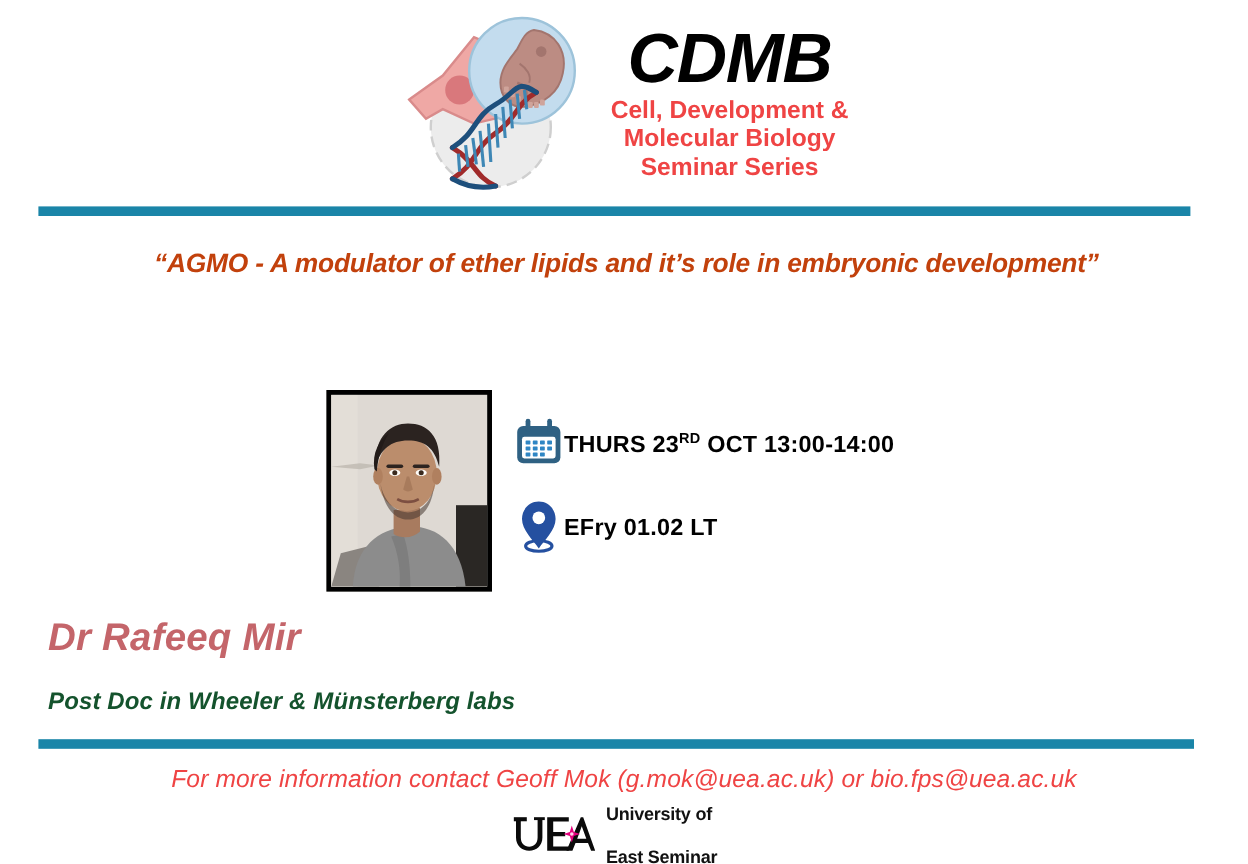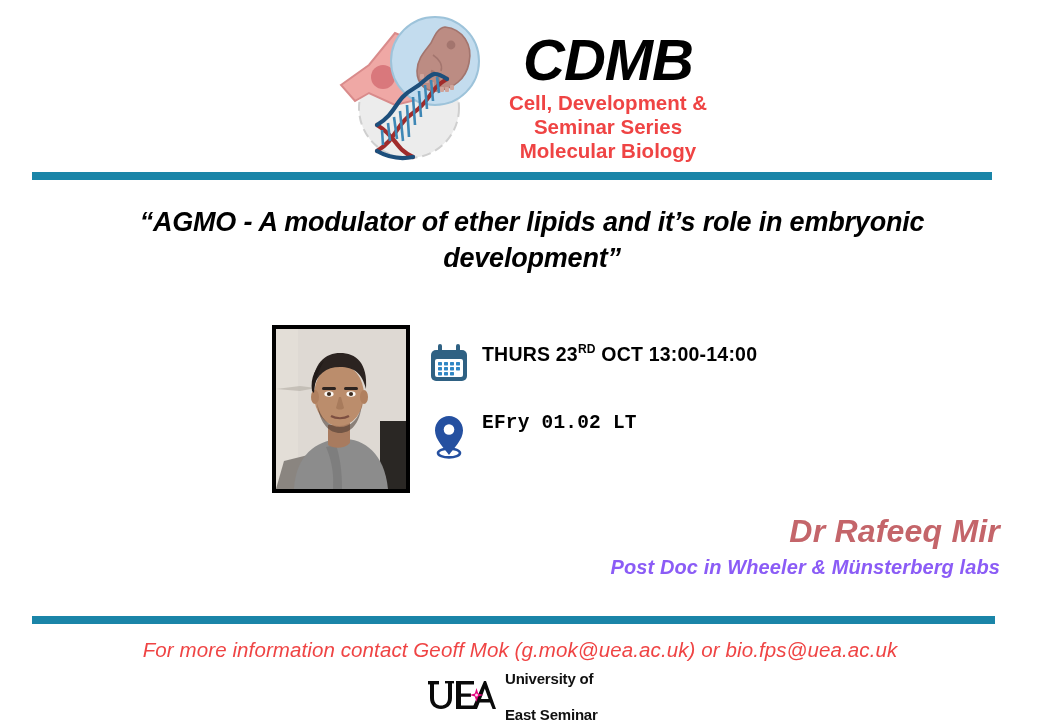--- a/index.html
+++ b/index.html
@@ -22,21 +22,21 @@
   }
 
   
   .header {
     position: absolute;
     left: 0;
     top: 8px;
     width: 1040px;
     height: 155px;
     display: flex;
-    align-items: flex-end;
+    align-items: center;
     justify-content: center;
     gap: 16px;
   }
   .logo-mark {
     width: 160px;
     height: 150px;
     flex: 0 0 auto;
     position: relative;
   }
   .logo-text {
@@ -71,28 +71,28 @@
     width: 960px;
     height: 8px;
     background: #1a85a8;
   }
   .rule.top { top: 172px; }
   .rule.bottom { top: 616px; width: 963px; }
 
   
   .talk-title {
     position: absolute;
-    left: 62px;
+    left: 52px;
     top: 205px;
     width: 940px;
     text-align: center;
-    font-size: 27px;
-    font-weight: bold;
-    font-style: italic;
-    color: #000000;
+    font-size: 22px;
+    font-weight: bold;
+    font-style: italic;
+    color: #c2410c;
     line-height: 1.33;
     letter-spacing: -0.2px;
   }
 
   
   .photo-frame {
     position: absolute;
     left: 272px;
     top: 325px;
     width: 138px;
@@ -106,57 +106,56 @@
 
   
   .details {
     position: absolute;
     left: 428px;
     top: 342px;
     width: 420px;
   }
   .detail-row {
     display: flex;
-    align-items: flex-start;
-    gap: 12px;
+    align-items: center;
     height: 56px;
   }
-  .detail-row.venue { margin-top: 14px; font-family: Liberation Mono, monospace; }
+  .detail-row.venue { margin-top: 14px; }
   .detail-icon { flex: 0 0 auto; }
   .detail-text {
     font-size: 19.5px;
     font-weight: bold;
     color: #000000;
     letter-spacing: 0.2px;
     white-space: nowrap;
   }
   .detail-text sup { font-size: 0.62em; vertical-align: super; }
 
   
   .speaker {
     position: absolute;
     left: 40px;
     top: 512px;
     width: 960px;
-    text-align: right;
+    text-align: left;
   }
   .speaker-name {
     font-size: 32px;
     font-weight: bold;
     font-style: italic;
     color: #c4656a;
     line-height: 1.2;
     letter-spacing: 0.2px;
   }
   .speaker-role {
     font-size: 20px;
     font-weight: bold;
     font-style: italic;
-    color: #8b5cf6;
-    margin-top: 6px;
+    color: #14532d;
+    margin-top: 24px;
     letter-spacing: 0.1px;
   }
 
   
   .contact {
     position: absolute;
     left: 40px;
     top: 638px;
     width: 960px;
     text-align: center;
@@ -239,22 +238,22 @@
           <line x1="98" y1="67" x2="100" y2="88"></line>
           <line x1="104" y1="64" x2="106" y2="80"></line>
         </g>
       </svg>
     </div>
 
     <div class="logo-text">
       <div class="cdmb">CDMB</div>
       <div class="cdmb-sub">
         <div>Cell, Development &amp;</div>
+        <div>Molecular Biology</div>
         <div>Seminar Series</div>
-        <div>Molecular Biology</div>
       </div>
     </div>
   </div>
 
   <div class="rule top"></div>
 
   <div class="talk-title">“AGMO - A modulator of ether lipids and it’s role in embryonic development”</div>
 
   <div class="photo-frame">
     <svg class="photo-inner" viewBox="0 0 130 160" width="130" height="160" preserveAspectRatio="none" aria-hidden="true">

